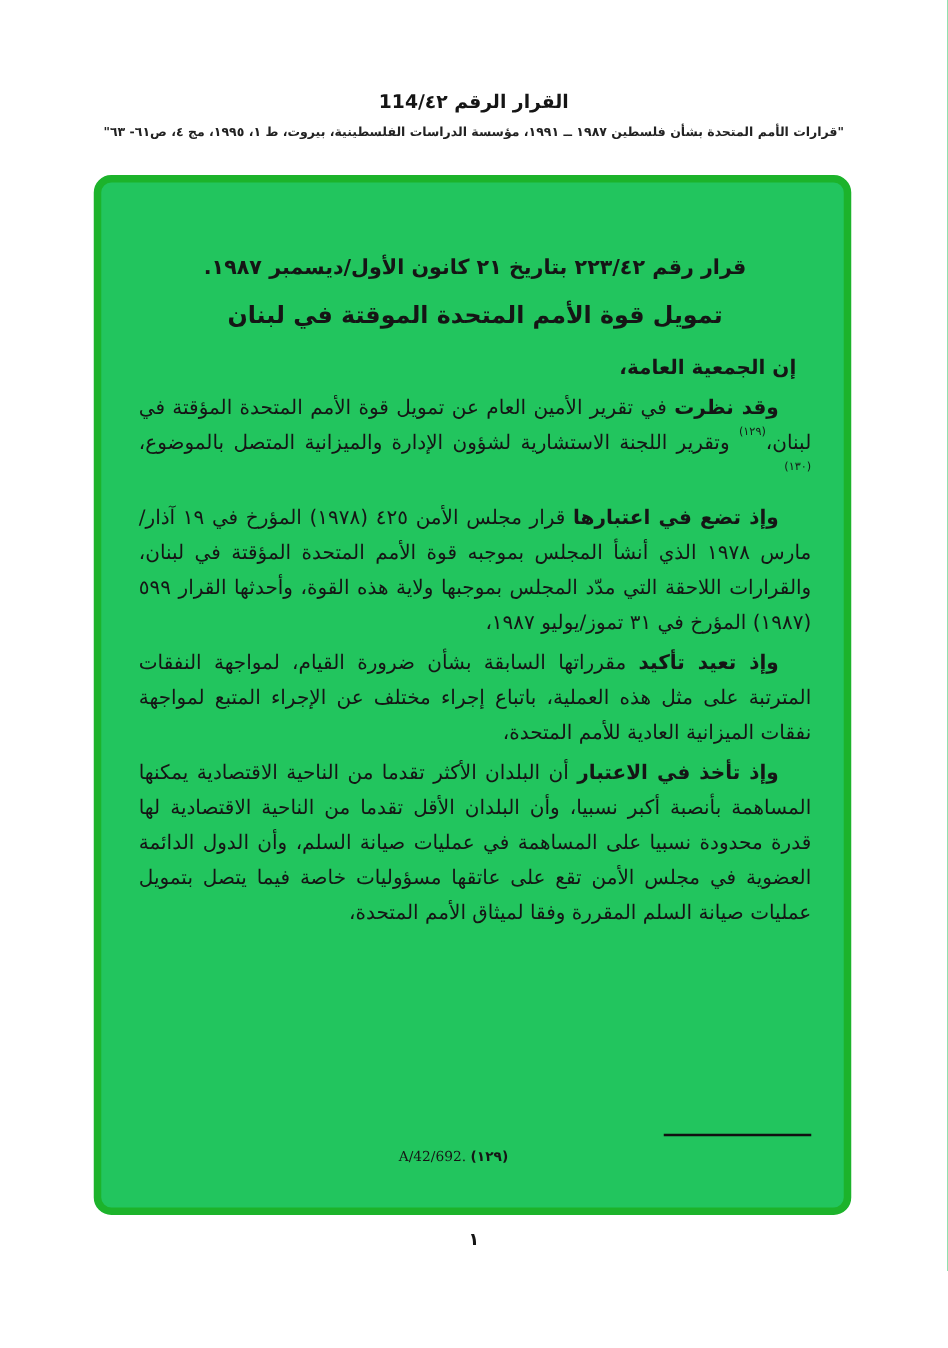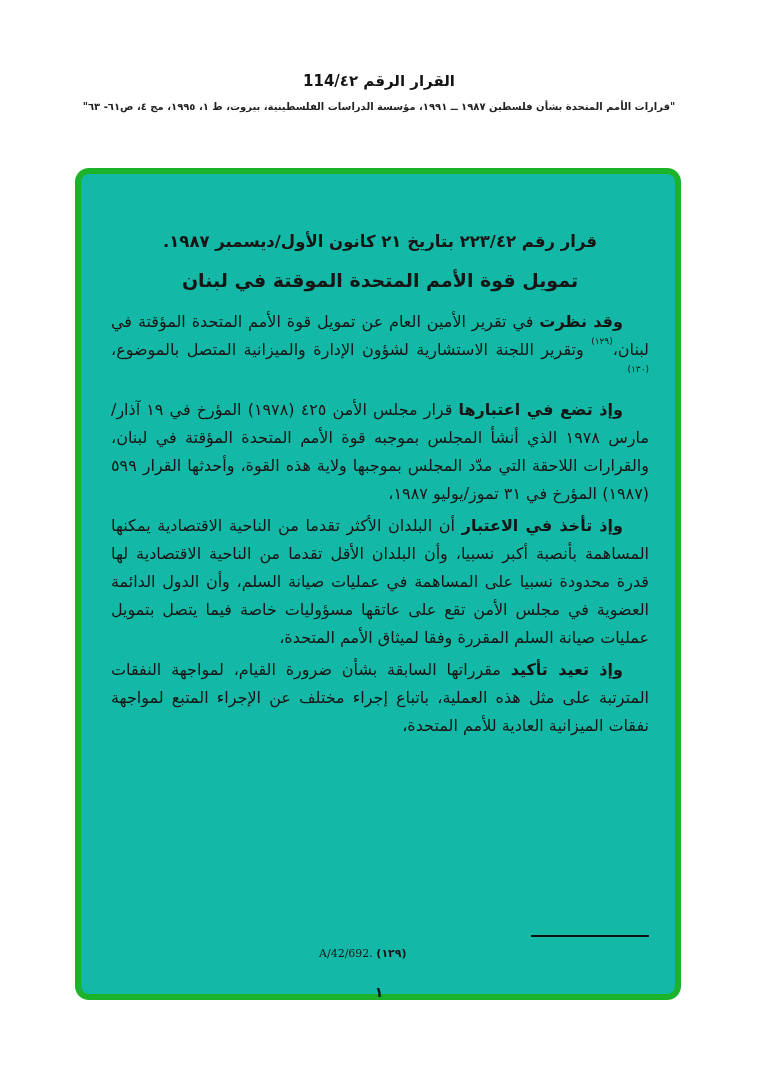--- a/index.html
+++ b/index.html
@@ -21,22 +21,21 @@
     text-align:center;font-size:10px;font-weight:bold;
     direction:rtl;color:#222;
     letter-spacing:0.1px;
   }
   .frame{
     position:absolute;top:140px;left:75px;
     width:606px;height:832px;
     border:6px solid #1cb32b;
     border-radius:14px;
     box-sizing:border-box;
-    background:#14b8a6;
-    margin-top:28px;
+    background:#22c55e;
   }
   .inner{
     direction:rtl;
     position:relative;
     height:100%;
     padding:54px 26px 0 30px;
     box-sizing:border-box;
     overflow:hidden;
     font-size:16px;
     line-height:28px;
@@ -93,29 +92,30 @@
 
 <div class="header-title">القرار الرقم 114/٤٢</div>
 <div class="header-sub">"قرارات الأمم المتحدة بشأن فلسطين ١٩٨٧ ــ ١٩٩١، مؤسسة الدراسات الفلسطينية، بيروت، ط ١، ١٩٩٥، مج ٤، ص٦١- ٦٣"</div>
 
 <div class="frame">
   <div class="inner">
 
     <div class="doc-title">قرار رقم ٢٢٣/٤٢ بتاريخ ٢١ كانون الأول/ديسمبر ١٩٨٧.</div>
     <div class="doc-title2">تمويل قوة الأمم المتحدة الموقتة في لبنان</div>
 
+    <div class="opening">إن الجمعية العامة،</div>
 
     <p class="body-par"><b>وقد نظرت</b><span> في تقرير الأمين العام عن تمويل قوة الأمم المتحدة المؤقتة في لبنان،</span><sup class="fnref">(١٢٩)</sup><span> وتقرير اللجنة الاستشارية لشؤون الإدارة والميزانية المتصل بالموضوع،</span><sup class="fnref">(١٣٠)</sup></p>
 
     <p class="body-par"><b>وإذ تضع في اعتبارها</b><span> قرار مجلس الأمن ٤٢٥ (١٩٧٨) المؤرخ في ١٩ آذار/مارس ١٩٧٨ الذي أنشأ المجلس بموجبه قوة الأمم المتحدة المؤقتة في لبنان، والقرارات اللاحقة التي مدّد المجلس بموجبها ولاية هذه القوة، وأحدثها القرار ٥٩٩ (١٩٨٧) المؤرخ في ٣١ تموز/يوليو ١٩٨٧،</span></p>
 
 
+    <p class="body-par"><b>وإذ تعيد تأكيد</b><span> مقرراتها السابقة بشأن ضرورة القيام، لمواجهة النفقات المترتبة على مثل هذه العملية، باتباع إجراء مختلف عن الإجراء المتبع لمواجهة نفقات الميزانية العادية للأمم المتحدة،</span></p>
+
     <p class="body-par"><b>وإذ تأخذ في الاعتبار</b><span> أن البلدان الأكثر تقدما من الناحية الاقتصادية يمكنها المساهمة بأنصبة أكبر نسبيا، وأن البلدان الأقل تقدما من الناحية الاقتصادية لها قدرة محدودة نسبيا على المساهمة في عمليات صيانة السلم، وأن الدول الدائمة العضوية في مجلس الأمن تقع على عاتقها مسؤوليات خاصة فيما يتصل بتمويل عمليات صيانة السلم المقررة وفقا لميثاق الأمم المتحدة،</span></p>
-
-    <p class="body-par"><b>وإذ تعيد تأكيد</b><span> مقرراتها السابقة بشأن ضرورة القيام، لمواجهة النفقات المترتبة على مثل هذه العملية، باتباع إجراء مختلف عن الإجراء المتبع لمواجهة نفقات الميزانية العادية للأمم المتحدة،</span></p>
 
 
     <div class="footnotes">
       <div class="fn-sep"></div>
       <div class="fn-line"><span class="marker">(١٢٩)</span> <span class="latin">A/42/692.</span><span class="suffix"></span></div>
     </div>
 
   </div>
 </div>
 

